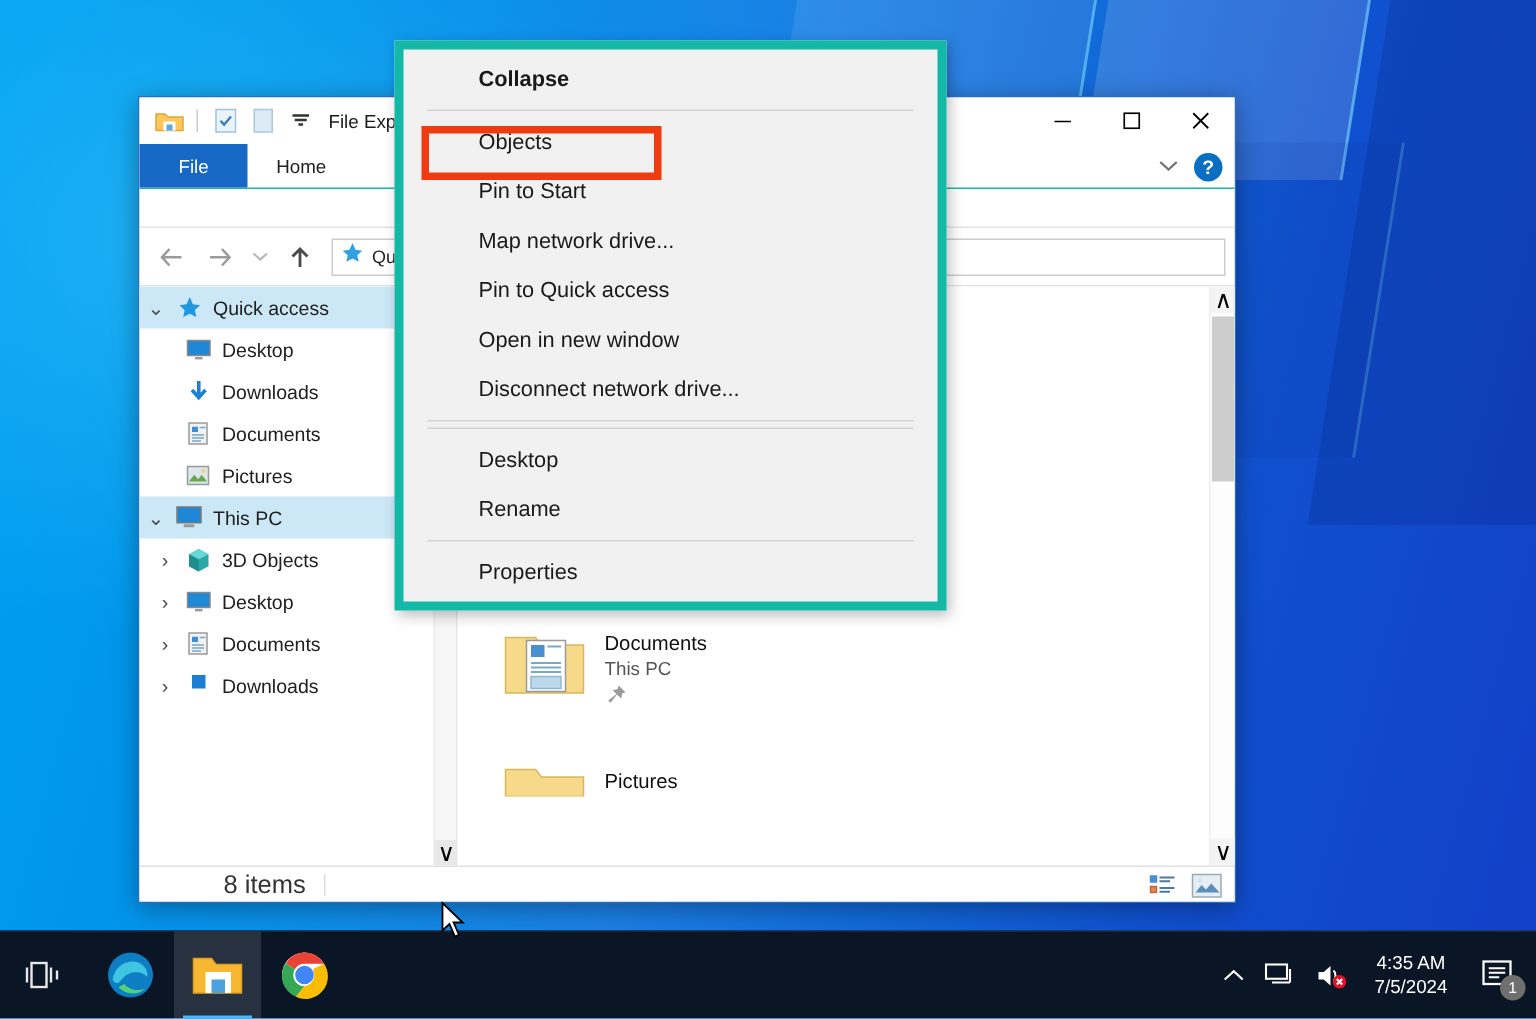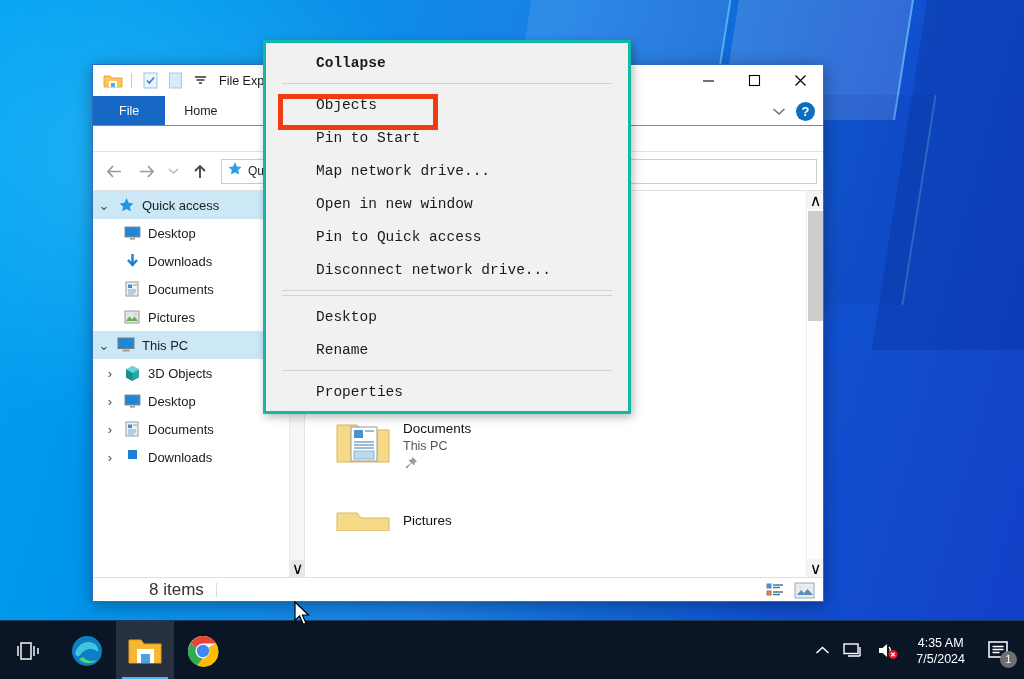--- a/index.html
+++ b/index.html
@@ -143,40 +143,40 @@
     height: 24px; border-top: 1px solid #e0e0e0; background: #fff;
     display: flex; align-items: center; padding: 0 8px; flex: none; position: relative;
   }
   .status-text { font-size: 17px; color: #333; padding-left: 48px; }
   .status-div { width: 1px; height: 14px; background: #dcdcdc; margin-left: 12px; }
   .view-btns { position: absolute; right: 8px; top: 0; height: 24px; display: flex; align-items: center; gap: 7px; }
   .view-btn { width: 22px; height: 20px; display: flex; align-items: center; justify-content: center; }
 
   
   #ctxmenu {
-    position: absolute; left: 263px; top: 40px; width: 368px;
-    background: #f1f1f1; border: 3px solid #14b8a6;
+    position: absolute; left: 263px; top: 27px; width: 368px;
+    background: #f1f1f1; border: 6px solid #14b8a6;
     box-shadow: 2px 3px 9px rgba(0,0,0,0.28);
-    padding: 3px 0 3px 0; z-index: 50; font-family: Liberation Mono, monospace;
+    padding: 3px 0 3px 0; z-index: 50;
   }
   .ctx-item {
     height: 33px; display: flex; align-items: center;
     padding-left: 50px; font-size: 14.5px; color: #1a1a1a;
   }
   .ctx-item.bold { font-weight: bold; }
   .ctx-sep { height: 1px; background: #d2d2d2; margin: 4px 16px; }
   .ctx-highlight {
     position: absolute; left: 12px; top: 51px; width: 160px; height: 36px;
     border: 5px solid #f03a10; background: transparent; pointer-events: none;
   }
 
   
   #taskbar {
     position: absolute; left: 0; bottom: 0; width: 1024px; height: 59px;
-    background: #0a1526; display: flex; align-items: flex-start;
+    background: #0a1526; display: flex; align-items: center;
     border-top: 1px solid #1d3a5c;
   }
   .tb-left { display: flex; align-items: center; height: 59px; }
   .tb-btn {
     width: 58px; height: 59px; display: flex; align-items: center;
     justify-content: center; position: relative;
   }
   .tb-btn.active { background: rgba(255,255,255,0.12); }
   .tb-btn.active::after {
     content: ''; position: absolute; bottom: 0; left: 6px; right: 6px;
@@ -491,22 +491,22 @@
     </div>
   </div>
 </div>
 
 <div id="ctxmenu">
   <div class="ctx-item bold">Collapse</div>
   <div class="ctx-sep"></div>
   <div class="ctx-item">Objects</div>
   <div class="ctx-item">Pin to Start</div>
   <div class="ctx-item">Map network drive...</div>
+  <div class="ctx-item">Pin to Quick access</div>
   <div class="ctx-item">Open in new window</div>
-  <div class="ctx-item">Pin to Quick access</div>
   <div class="ctx-item">Disconnect network drive...</div>
   <div class="ctx-sep"></div>
   <div class="ctx-sep"></div>
   <div class="ctx-item">Desktop</div>
   <div class="ctx-item">Rename</div>
   <div class="ctx-sep"></div>
   <div class="ctx-item">Properties</div>
   <div class="ctx-highlight"></div>
 </div>
 

